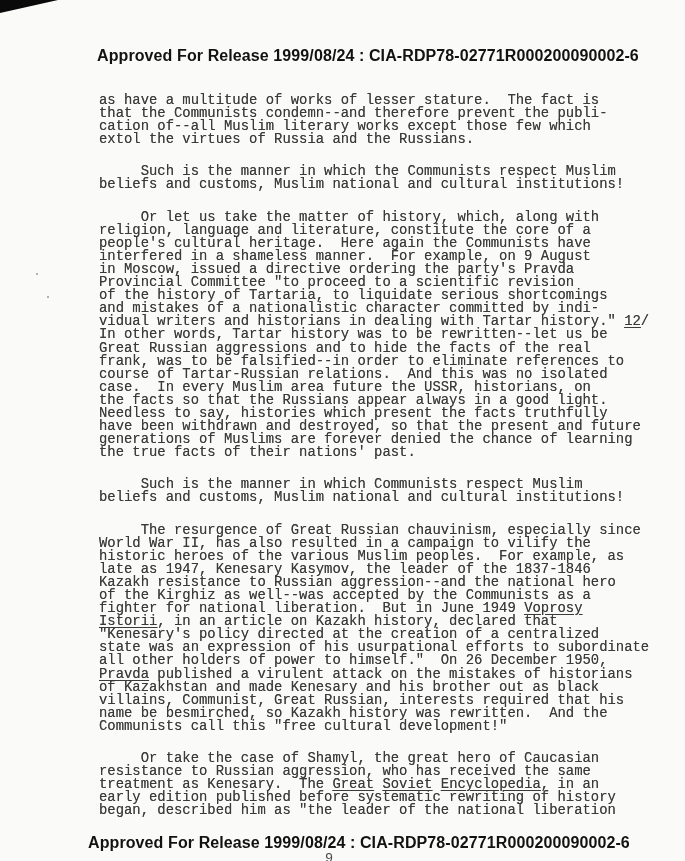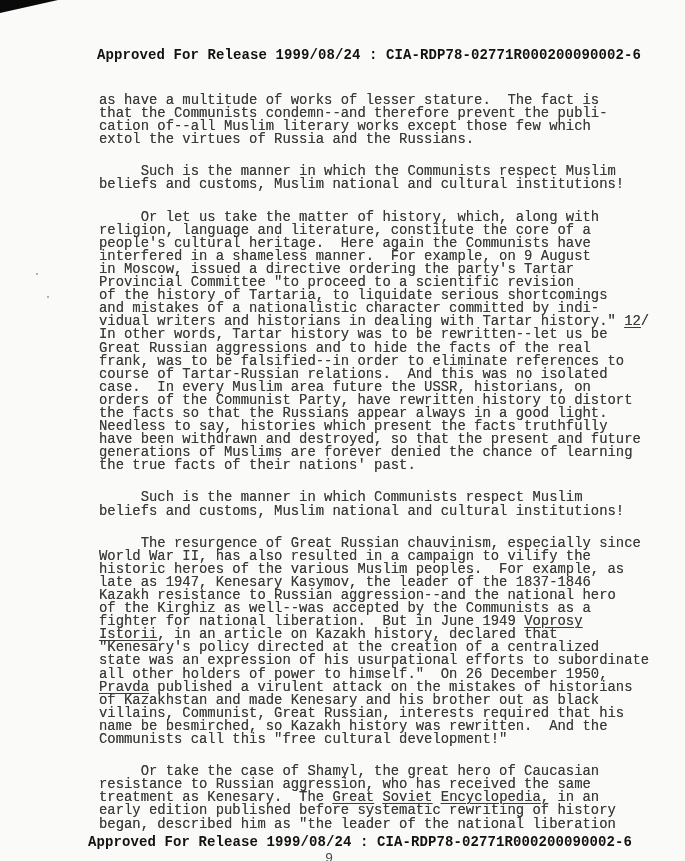--- a/index.html
+++ b/index.html
@@ -27,23 +27,23 @@
   }
   .speck {
     position: absolute;
     width: 2px;
     height: 2px;
     border-radius: 50%;
     background: #9a9a96;
   }
   .stamp {
     position: absolute;
-    font-family: Liberation Mono, monospace;
+    font-family: Liberation Sans, sans-serif;
     font-weight: 700;
-    font-size: 14px;
+    font-size: 16px;
     letter-spacing: 0.1px;
     color: var(--stamp-ink, #121212);
     white-space: nowrap;
     z-index: 3;
   }
   .header-stamp {
     left: 97px;
     top: 47px;
   }
   .footer-stamp {
@@ -100,31 +100,30 @@
       </div>
       <div class="para">
         <div class="line">     Such is the manner in which the Communists respect Muslim</div>
         <div class="line">beliefs and customs, Muslim national and cultural institutions!</div>
       </div>
       <div class="para">
         <div class="line">     Or let us take the matter of history, which, along with</div>
         <div class="line">religion, language and literature, constitute the core of a</div>
         <div class="line">people's cultural heritage.  Here again the Communists have</div>
         <div class="line">interfered in a shameless manner.  For example, on 9 August</div>
-        <div class="line">in Moscow, issued a directive ordering the party's Tartar</div>
+        <div class="line">in Moscow, issued a directive ordering the party's Pravda</div>
         <div class="line">Provincial Committee "to proceed to a scientific revision</div>
         <div class="line">of the history of Tartaria, to liquidate serious shortcomings</div>
         <div class="line">and mistakes of a nationalistic character committed by indi-</div>
         <div class="line">vidual writers and historians in dealing with Tartar history." <span class="u">12</span>/</div>
         <div class="line">In other words, Tartar history was to be rewritten--let us be</div>
         <div class="line">Great Russian aggressions and to hide the facts of the real</div>
         <div class="line">frank, was to be falsified--in order to eliminate references to</div>
         <div class="line">course of Tartar-Russian relations.  And this was no isolated</div>
         <div class="line">case.  In every Muslim area future the USSR, historians, on</div>
-        <div class="line">orders of the Communist Party, have rewritten history to distort</div>
         <div class="line">the facts so that the Russians appear always in a good light.</div>
         <div class="line">Needless to say, histories which present the facts truthfully</div>
         <div class="line">have been withdrawn and destroyed, so that the present and future</div>
         <div class="line">generations of Muslims are forever denied the chance of learning</div>
         <div class="line">the true facts of their nations' past.</div>
       </div>
       <div class="para">
         <div class="line">     Such is the manner in which Communists respect Muslim</div>
         <div class="line">beliefs and customs, Muslim national and cultural institutions!</div>
       </div>

